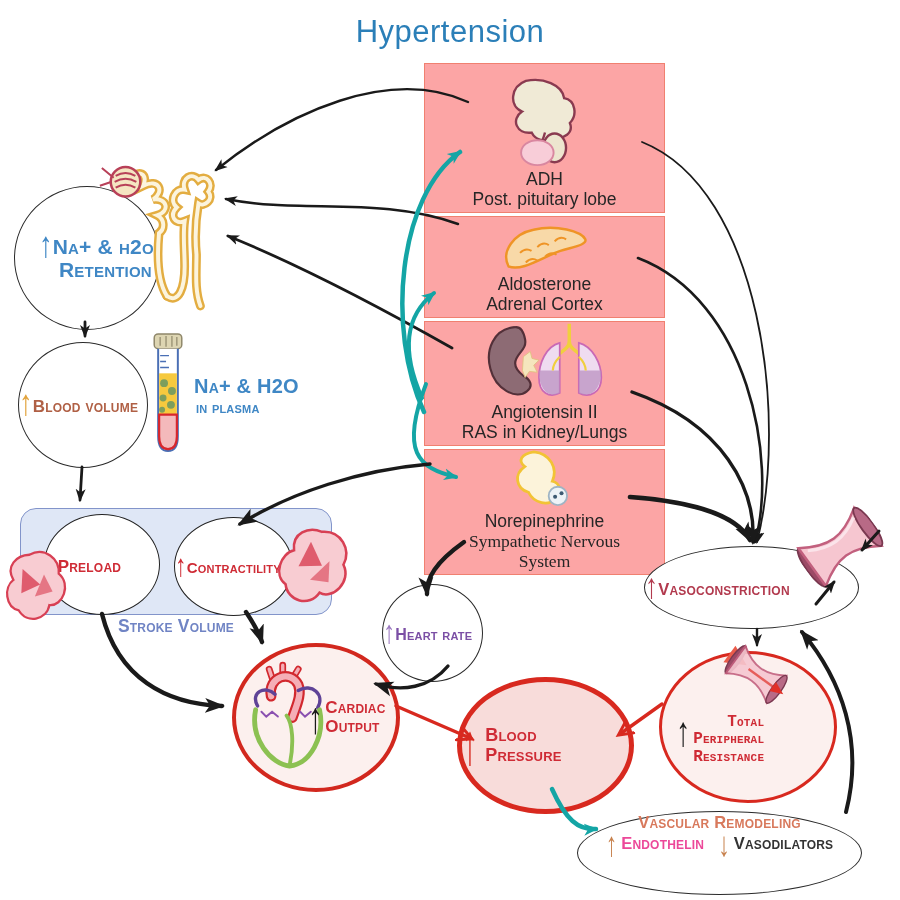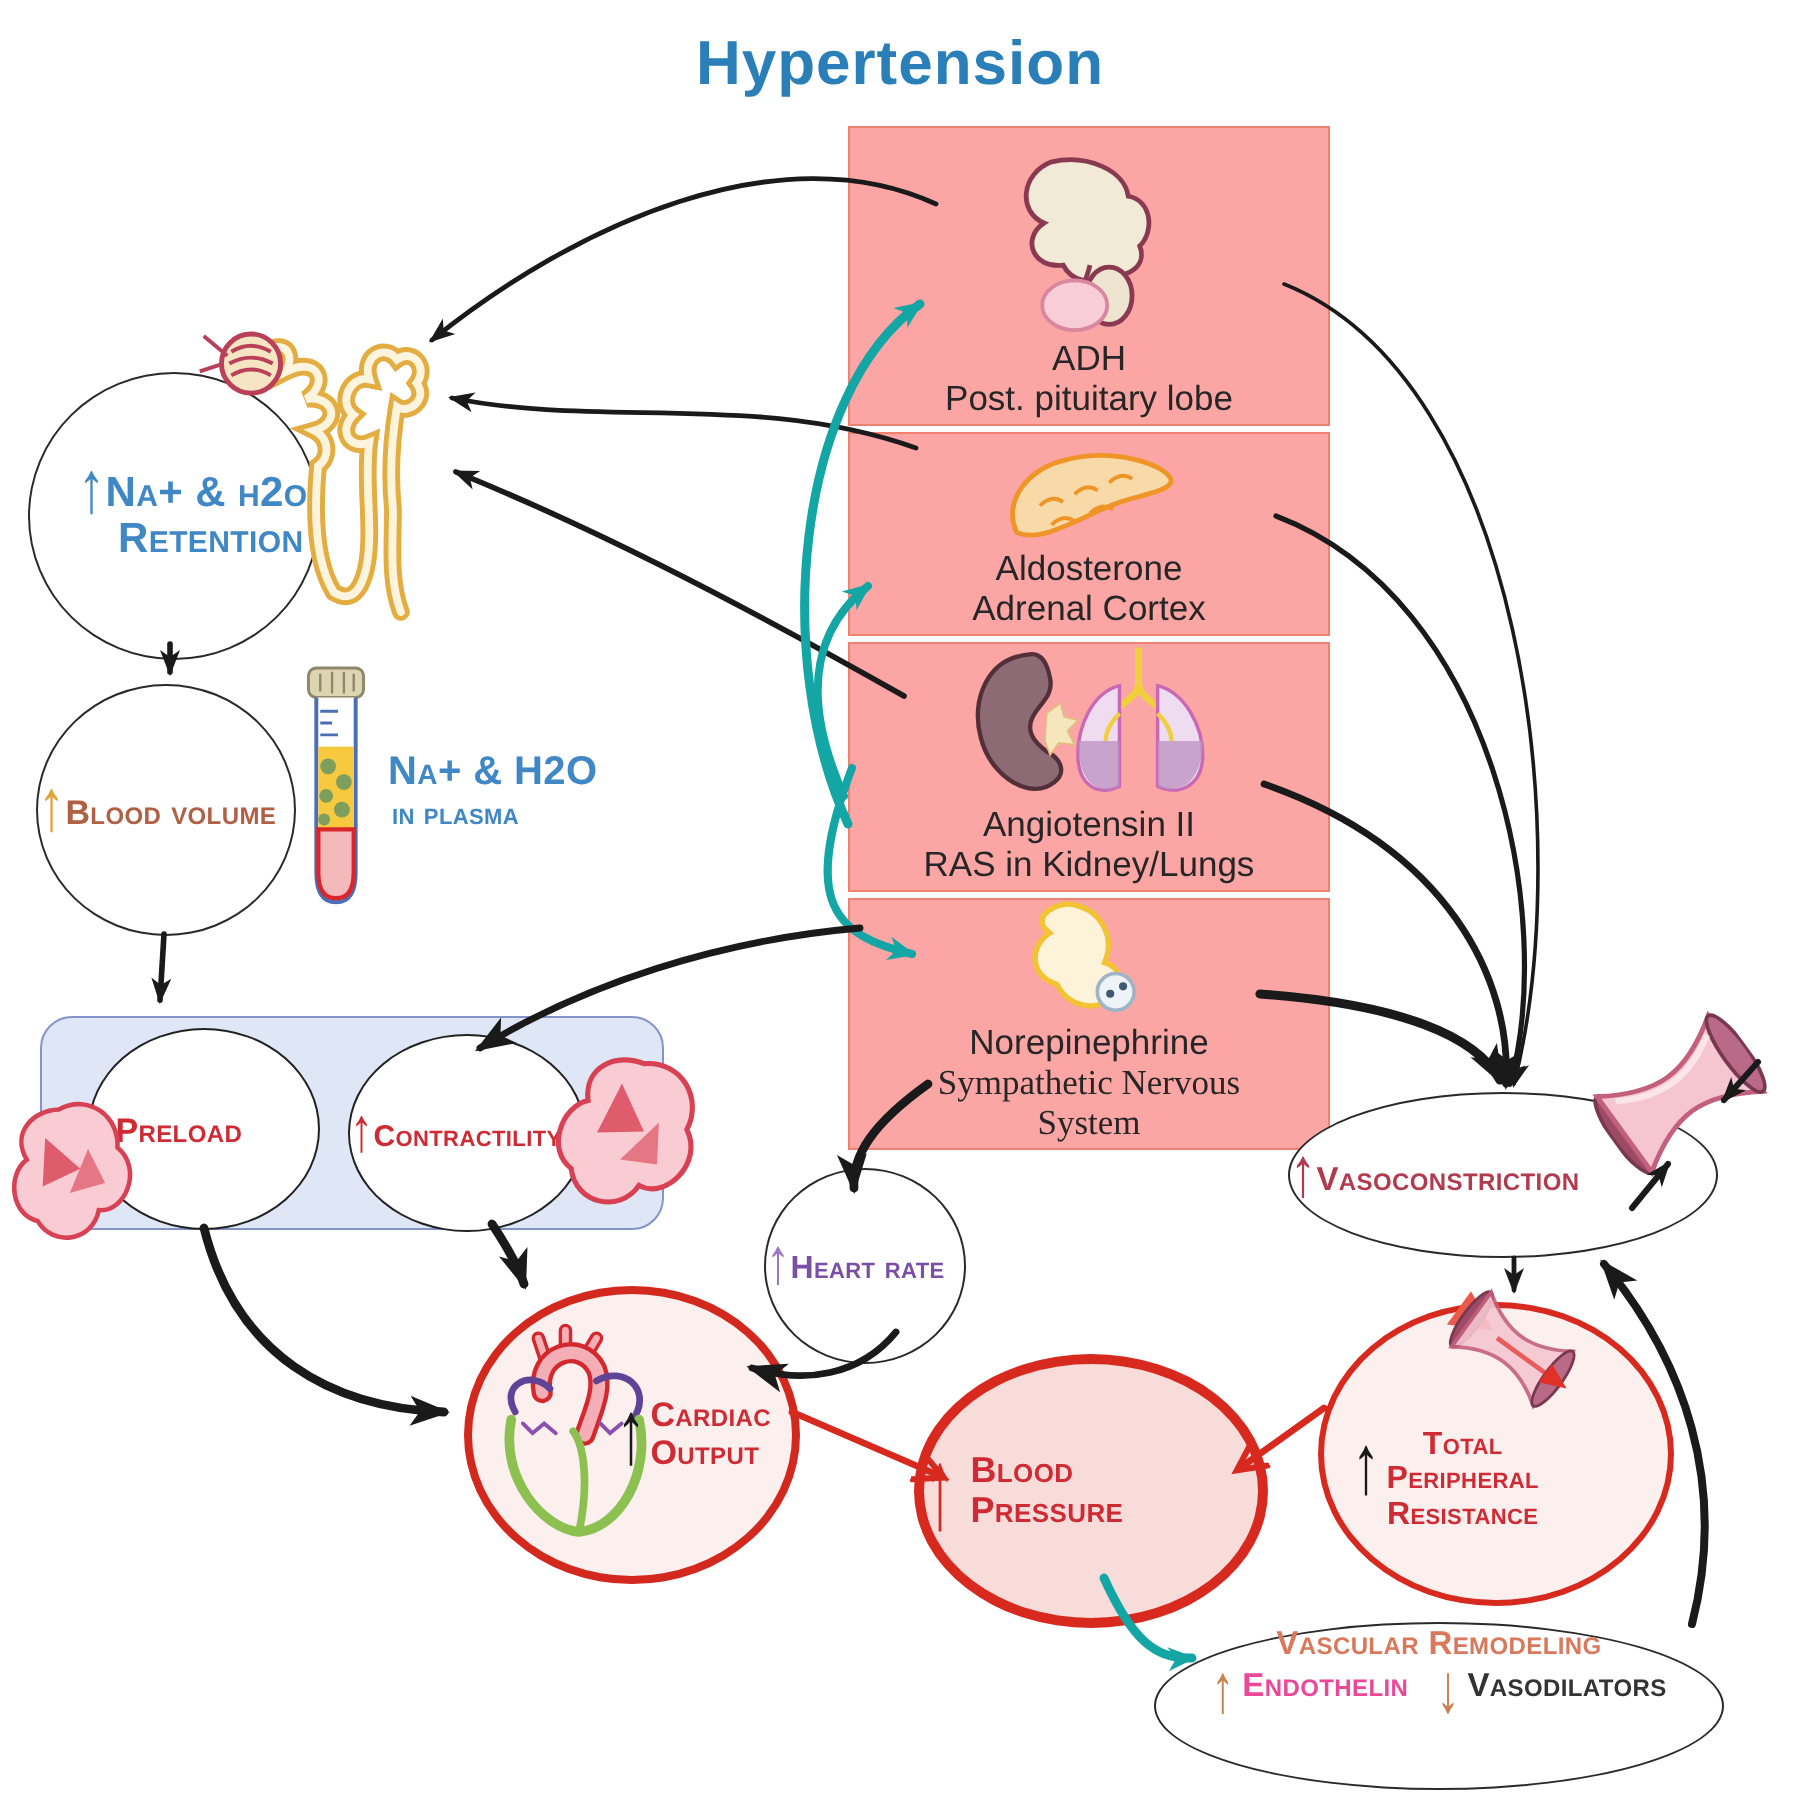--- a/index.html
+++ b/index.html
@@ -19,21 +19,21 @@
   .arrlayer{position:absolute;left:0;top:0;z-index:6;pointer-events:none;}
   .node{z-index:3;}
   .art{z-index:4;}
   .txt{z-index:5;}
 </style>
 </head>
 <body>
 
 <div class="canvas">
 
-  <div class="abs txt" style="left:0;top:14px;width:900px;text-align:center;font-size:31px;font-weight:bold;
+  <div class="abs txt" style="left:0;top:14px;width:900px;text-align:center;font-size:31px;font-weight:normal;
               letter-spacing:.5px;color:#2b7fb8;">Hypertension</div>
 
   <div class="medbox node" style="top:63px;height:150px;">
     <svg class="art" width="88" height="92" viewBox="0 0 92 96">
       <path d="M26,4 C10,10 8,30 22,36 C10,44 16,60 32,58 C36,66 48,70 54,62 C66,66 76,58 72,48 C80,40 78,24 66,22 C64,8 44,0 26,4 Z" fill="#f0ead6" stroke="#8a3a50" stroke-width="2.5"></path>
       <ellipse cx="56" cy="74" rx="12" ry="15" fill="#ede5cf" stroke="#8a3a50" stroke-width="2.5"></ellipse>
       <path d="M46,58 C44,66 42,70 38,73" stroke="#8a3a50" stroke-width="2.5" fill="none"></path>
       <ellipse cx="38" cy="79" rx="17" ry="13" fill="#f8cdd8" stroke="#d987a0" stroke-width="2"></ellipse>
     </svg>
     <div class="medname">ADH</div>
@@ -140,20 +140,21 @@
   <div class="ellipse node" style="left:44px;top:514px;width:116px;height:101px;border:1.7px solid #222;background:#fff;">
     <div class="hand txt" style="font-size:17px;color:#cf2b35;">
       <span class="arr" style="font-size:25px;color:#cf2b35;">↑</span><span>Preload</span>
     </div>
   </div>
   <div class="ellipse node" style="left:174px;top:517px;width:119px;height:99px;border:1.7px solid #222;background:#fff;">
     <div class="hand txt" style="font-size:15px;color:#cf2b35;">
       <span class="arr" style="font-size:23px;color:#cf2b35;">↑</span><span>Contractility</span>
     </div>
   </div>
+  <div class="abs hand txt" style="left:20px;top:617px;width:312px;text-align:center;font-size:17.5px;color:#7084c4;">Stroke Volume</div>
 
   <div class="ellipse node" style="left:382px;top:584px;width:101px;height:98px;border:1.6px solid #2a2a2a;background:#fff;">
     <div class="hand txt" style="font-size:16px;color:#7b4fa5;">
       <span class="arr" style="font-size:24px;color:#9b78c0;">↑</span><span>Heart rate</span>
     </div>
   </div>
 
   <div class="ellipse node" style="left:232px;top:643px;width:168px;height:149px;border:4px solid #d2281e;background:#fcf0ee;">
     <svg class="abs art" style="left:8px;top:12px;" width="92" height="120" viewBox="0 0 95 115">
       <g fill="none" stroke-linecap="round">
@@ -196,21 +197,21 @@
   <svg class="abs art" style="left:799px;top:520px;transform:rotate(-36deg);" width="82" height="54" viewBox="0 0 66 44">
     <ellipse cx="5" cy="22" rx="5" ry="19" fill="#9c4a66" stroke="#7a3850" stroke-width="1.5"></ellipse>
     <path d="M5,3 C26,17 40,17 61,3 L61,41 C40,27 26,27 5,41 Z" fill="#f6c6d0" stroke="#c2607e" stroke-width="2"></path>
     <ellipse cx="61" cy="22" rx="5" ry="19" fill="#b86a86" stroke="#7a3850" stroke-width="1.5"></ellipse>
     <path d="M10,9 C26,19 40,19 56,9" stroke="#fbe4ea" stroke-width="2.5" fill="none"></path>
   </svg>
 
   <div class="ellipse node" style="left:659px;top:651px;width:178px;height:152px;border:3.2px solid #d8291f;background:#fcf0ee;justify-content:flex-start;">
     <div class="hand txt" style="font-size:16px;color:#cf2b35;display:flex;align-items:flex-start;margin-left:14px;margin-top:26px;">
       <span class="arr" style="font-size:28px;color:#1a1a1a;transform:scaleY(1.5);margin-right:3px;margin-top:8px;">↑</span>
-      <span style="text-align:center;">
+      <span style="text-align:right;font-family:Liberation Mono, monospace;">
         <span>Total</span><br>
         <span>Peripheral</span><br>
         <span>Resistance</span>
       </span>
     </div>
   </div>
   <svg class="abs art" style="left:700px;top:648px;transform:rotate(36deg);" width="110" height="56" viewBox="0 0 80 60">
     <path d="M4,16 L26,26 L4,38 Z" fill="#ea5b4a"></path>
     <ellipse cx="13" cy="28" rx="5" ry="18" fill="#9c4a66" stroke="#7a3850" stroke-width="1.5"></ellipse>
     <path d="M13,10 C32,23 48,23 67,10 L67,46 C48,33 32,33 13,46 Z" fill="#f6c6d0" opacity=".9" stroke="#c2607e" stroke-width="2"></path>

